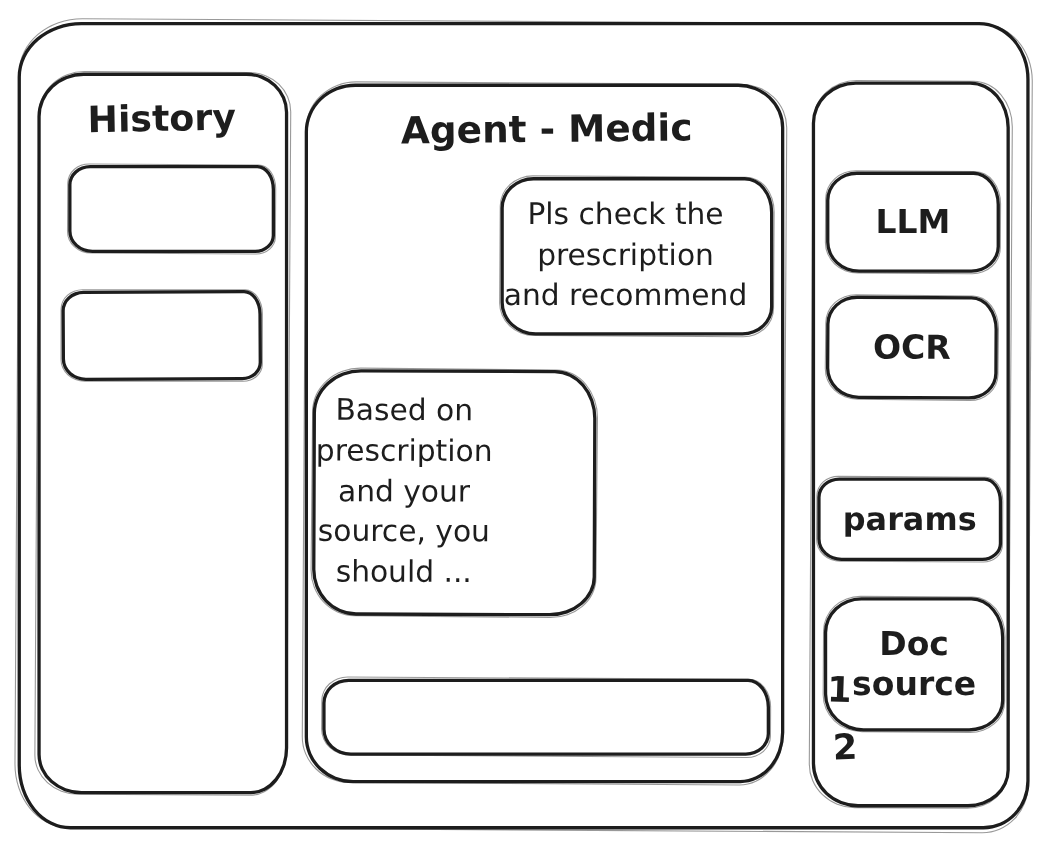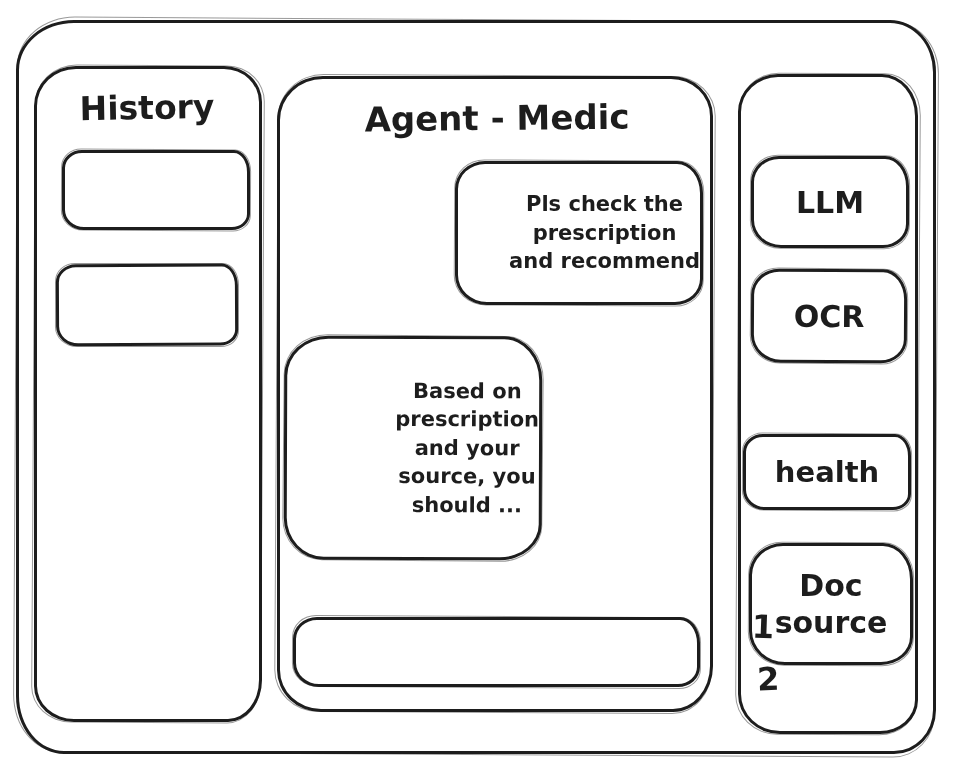--- a/index.html
+++ b/index.html
@@ -18,21 +18,21 @@
   .sidebar{left:34px;top:66px;width:228px;height:656px;
     border-radius:42px 38px 34px 40px / 40px 36px 42px 36px;}
   .panel-title{position:absolute;text-align:center;font-weight:bold;}
   .history-title{left:52px;top:88px;width:190px;font-size:33px;transform:rotate(-1deg);}
   .h-item{border-radius:20px 16px 18px 22px / 18px 22px 16px 20px;}
   .h-item-1{left:62px;top:150px;width:188px;height:80px;}
   .h-item-2{left:56px;top:264px;width:182px;height:82px;transform:rotate(-.3deg);}
   .chat{left:277px;top:76px;width:436px;height:636px;
     border-radius:46px 42px 40px 44px / 44px 40px 46px 42px;}
   .chat-title{left:337px;top:98px;width:320px;font-size:34px;transform:rotate(-.6deg);}
-  .bubble{display:flex;align-items:center;justify-content:flex-end;font-size:21px;font-weight:bold;}
+  .bubble{display:flex;align-items:center;justify-content:flex-start;font-size:27px;font-weight:normal;}
   .bubble span{white-space:pre-line;text-align:center;line-height:1.36;}
   .bubble-user{left:455px;top:161px;width:248px;height:144px;
     border-radius:30px 26px 28px 32px / 28px 32px 26px 30px;}
   .bubble-agent{left:284px;top:336px;width:258px;height:224px;transform:rotate(.2deg);
     border-radius:44px 38px 42px 40px / 40px 44px 36px 42px;}
   .input-bar{left:293px;top:617px;width:407px;height:70px;
     border-radius:24px 20px 22px 26px / 22px 26px 20px 24px;cursor:text;}
   .tools{left:738px;top:74px;width:180px;height:660px;
     border-radius:40px 36px 38px 42px / 38px 42px 34px 40px;}
   button.sketch{
@@ -86,21 +86,21 @@
 
   <button class="sketch tool-btn btn-llm">
     <span>LLM</span>
   </button>
 
   <button class="sketch tool-btn btn-ocr">
     <span>OCR</span>
   </button>
 
   <button class="sketch tool-btn btn-params">
-    <span>health</span>
+    <span>params</span>
   </button>
 
   <button class="sketch tool-btn btn-doc">
     <span>Doc
 source</span>
   </button>
 
   <div class="doc-num doc-num-1">1</div>
   <div class="doc-num doc-num-2">2</div>
 

